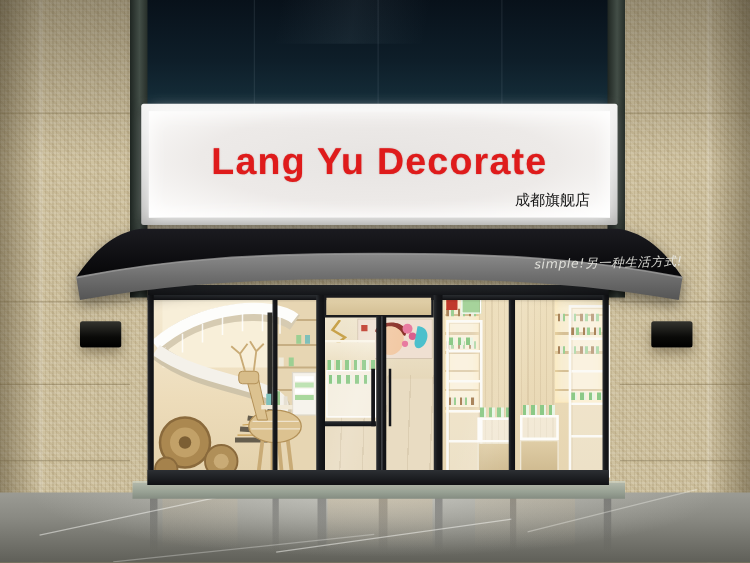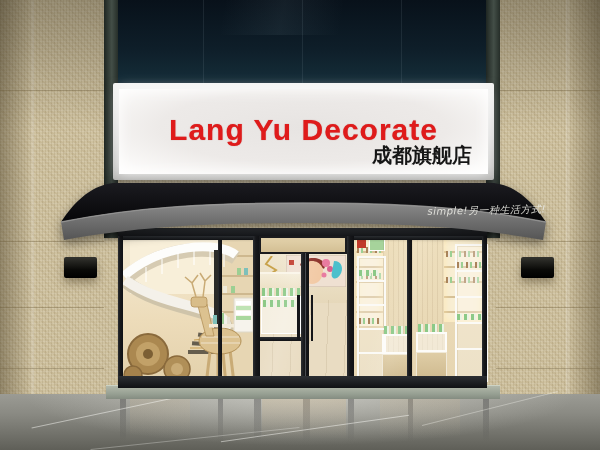--- a/index.html
+++ b/index.html
@@ -33,22 +33,22 @@
   
   .sign{left:113px;top:83px;width:381px;height:97px;border-radius:2px;
     background:linear-gradient(180deg,#f4f4f3 0%,#d9d9d8 55%,#b8b8b6 100%);
     box-shadow:0 3px 8px rgba(0,0,0,.55);padding:6px;box-sizing:border-box;}
   .sign-panel{width:100%;height:100%;position:relative;
     background:radial-gradient(ellipse at 50% 45%,#e7e4e2 0%,#edeae8 55%,#fbfaf9 88%,#ffffff 100%);
     box-shadow:inset 0 0 16px #ffffff,0 0 12px rgba(255,255,255,.85);}
   .sign-title{position:absolute;left:0;right:0;top:24px;text-align:center;
     font-weight:bold;font-size:30px;letter-spacing:1px;color:#df1b1b;
     text-shadow:0 0 1px rgba(170,0,0,.5);}
-  .sign-branch{position:absolute;right:16px;bottom:5px;font-weight:bold;
-    font-size:20px;color:#161616;font-family:"DejaVu Sans","Liberation Sans",sans-serif;}
+  .sign-branch{position:absolute;right:16px;bottom:5px;font-weight:normal;
+    font-size:12px;color:#161616;font-family:"DejaVu Sans","Liberation Sans",sans-serif;}
 
   
   .awning-svg{left:50px;top:176px;width:500px;height:68px;
     filter:drop-shadow(0 5px 6px rgba(0,0,0,.45));}
   .awning-slogan{left:388px;top:204px;width:158px;text-align:right;
     transform:rotate(-1.2deg);font-family:"DejaVu Sans",sans-serif;font-style:italic;
     font-size:10px;letter-spacing:.5px;color:#e8e8e2;opacity:.92;z-index:6;}
   .awning-shadow{left:104px;top:228px;width:396px;height:14px;
     background:linear-gradient(180deg,rgba(0,0,0,.55),rgba(0,0,0,0));z-index:3;}
 

